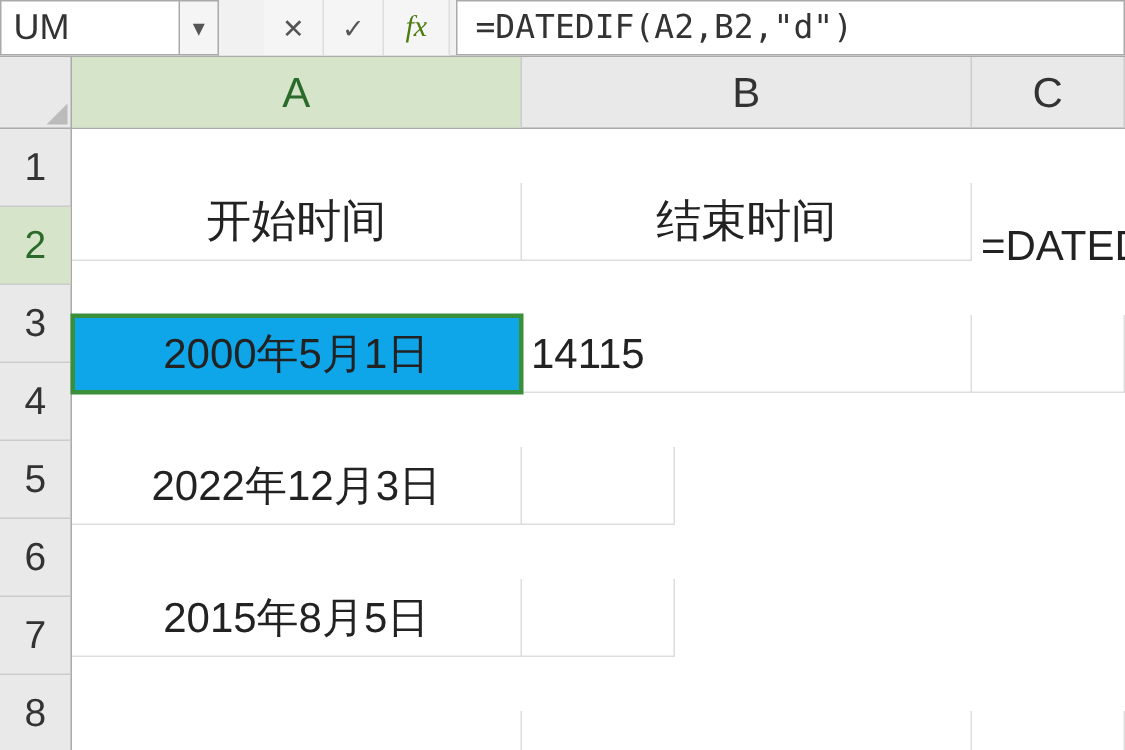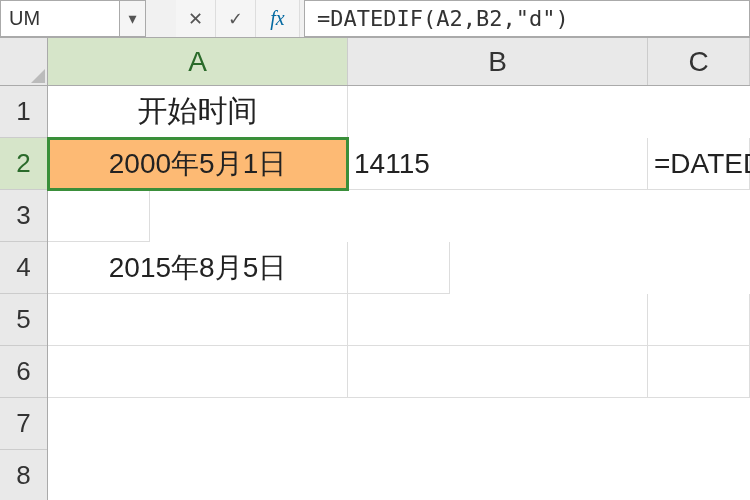--- a/index.html
+++ b/index.html
@@ -20,21 +20,21 @@
     background: #f1f1f1;
   }
   .name-box {
     width: 120px;
     background: #fff;
     border: 1px solid #aaa;
     display: flex;
     align-items: center;
     justify-content: flex-start;
     padding-left: 8px;
-    font-size: 20px;
+    font-size: 24px;
     color: #333;
     margin: 0;
   }
   .name-dd {
     width: 26px;
     background: #f5f5f5;
     border: 1px solid #aaa;
     border-left: none;
     display:flex; align-items:center; justify-content:center;
     color:#555;
@@ -43,21 +43,21 @@
   .fb-btn {
     width: 40px;
     display: flex;
     align-items: center;
     justify-content: center;
     color: #555;
     font-size: 18px;
     border-right: 1px solid #ddd;
     background:#f5f5f5;
   }
-  .fx-btn { font-style: italic; font-family: "Times New Roman", serif; color:#0369a1; font-size:20px; width:44px; }
+  .fx-btn { font-style: italic; font-family: "Times New Roman", serif; color:#4d7c0f; font-size:20px; width:44px; }
   .formula-input {
     flex: 1;
     background: #fff;
     border: 1px solid #aaa;
     display: flex;
     align-items: center;
     padding-left: 12px;
     font-size: 22px;
     color: #333;
     font-family: Consolas, monospace;
@@ -104,40 +104,40 @@
     height:52px;
     border-bottom:1px solid #ccc;
     display:flex; align-items:center; justify-content:center;
     font-size:26px;
     color:#333;
   }
   .row-h.active { background:#d6e5c9; color:#2a6a2a; }
   .grid {
     position:absolute; top:48px; left:48px; right:0; bottom:0;
   }
-  .row { display:flex; height:52px; }
+  .row { display:flex; height:52px;margin-top:36px; }
   .cell {
     border-right:1px solid #ddd;
     border-bottom:1px solid #ddd;
     display:flex; align-items:center; justify-content:center;
     font-size: 28px;
     color:#222;
     overflow: visible;
     white-space: nowrap;
     position:relative;
   }
   .header-row .cell { font-size: 30px; }
   .cell.left { justify-content:flex-start; padding-left:6px; }
   .colA { width: 300px; }
   .colB { width: 300px; }
   .colC { width: 102px; }
   .active-cell {
     outline: 3px solid #3a8f3a;
     outline-offset: -2px;
-    background:#fdba74;
+    background:#0ea5e9;
     z-index:2;
   }
   .eq-spill {
     position:absolute;
     left: 600px; top: 52px;
     height:52px;
     display:flex; align-items:center;
     font-size:28px;
     color:#222;
     white-space:nowrap;
@@ -184,30 +184,32 @@
     <div class="row-h">5</div>
     <div class="row-h">6</div>
     <div class="row-h">7</div>
     <div class="row-h">8</div>
   </div>
 
   <div class="grid">
 
     <div class="row header-row">
       <div class="cell colA">开始时间</div>
+      <div class="cell colB">结束时间</div>
     </div>
 
     <div class="row">
       <div class="cell colA active-cell">2000年5月1日</div>
       <div class="cell colB left">14115</div>
       <div class="cell colC"></div>
     </div>
 
 
     <div class="row">
+      <div class="cell colB">2022年12月3日</div>
       <div class="cell colC"></div>
     </div>
 
     <div class="row">
       <div class="cell colA">2015年8月5日</div>
       <div class="cell colC"></div>
     </div>
 
 
     <div class="row">

